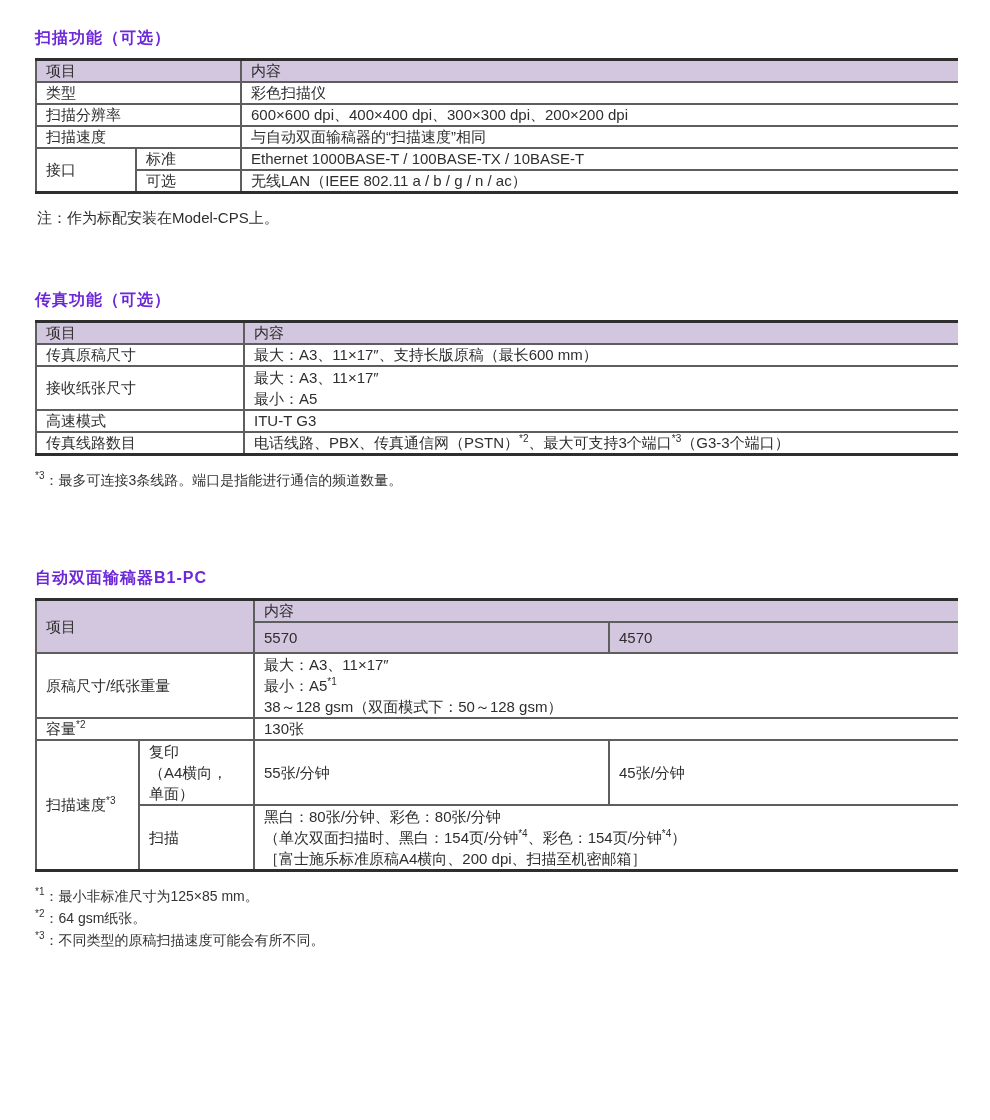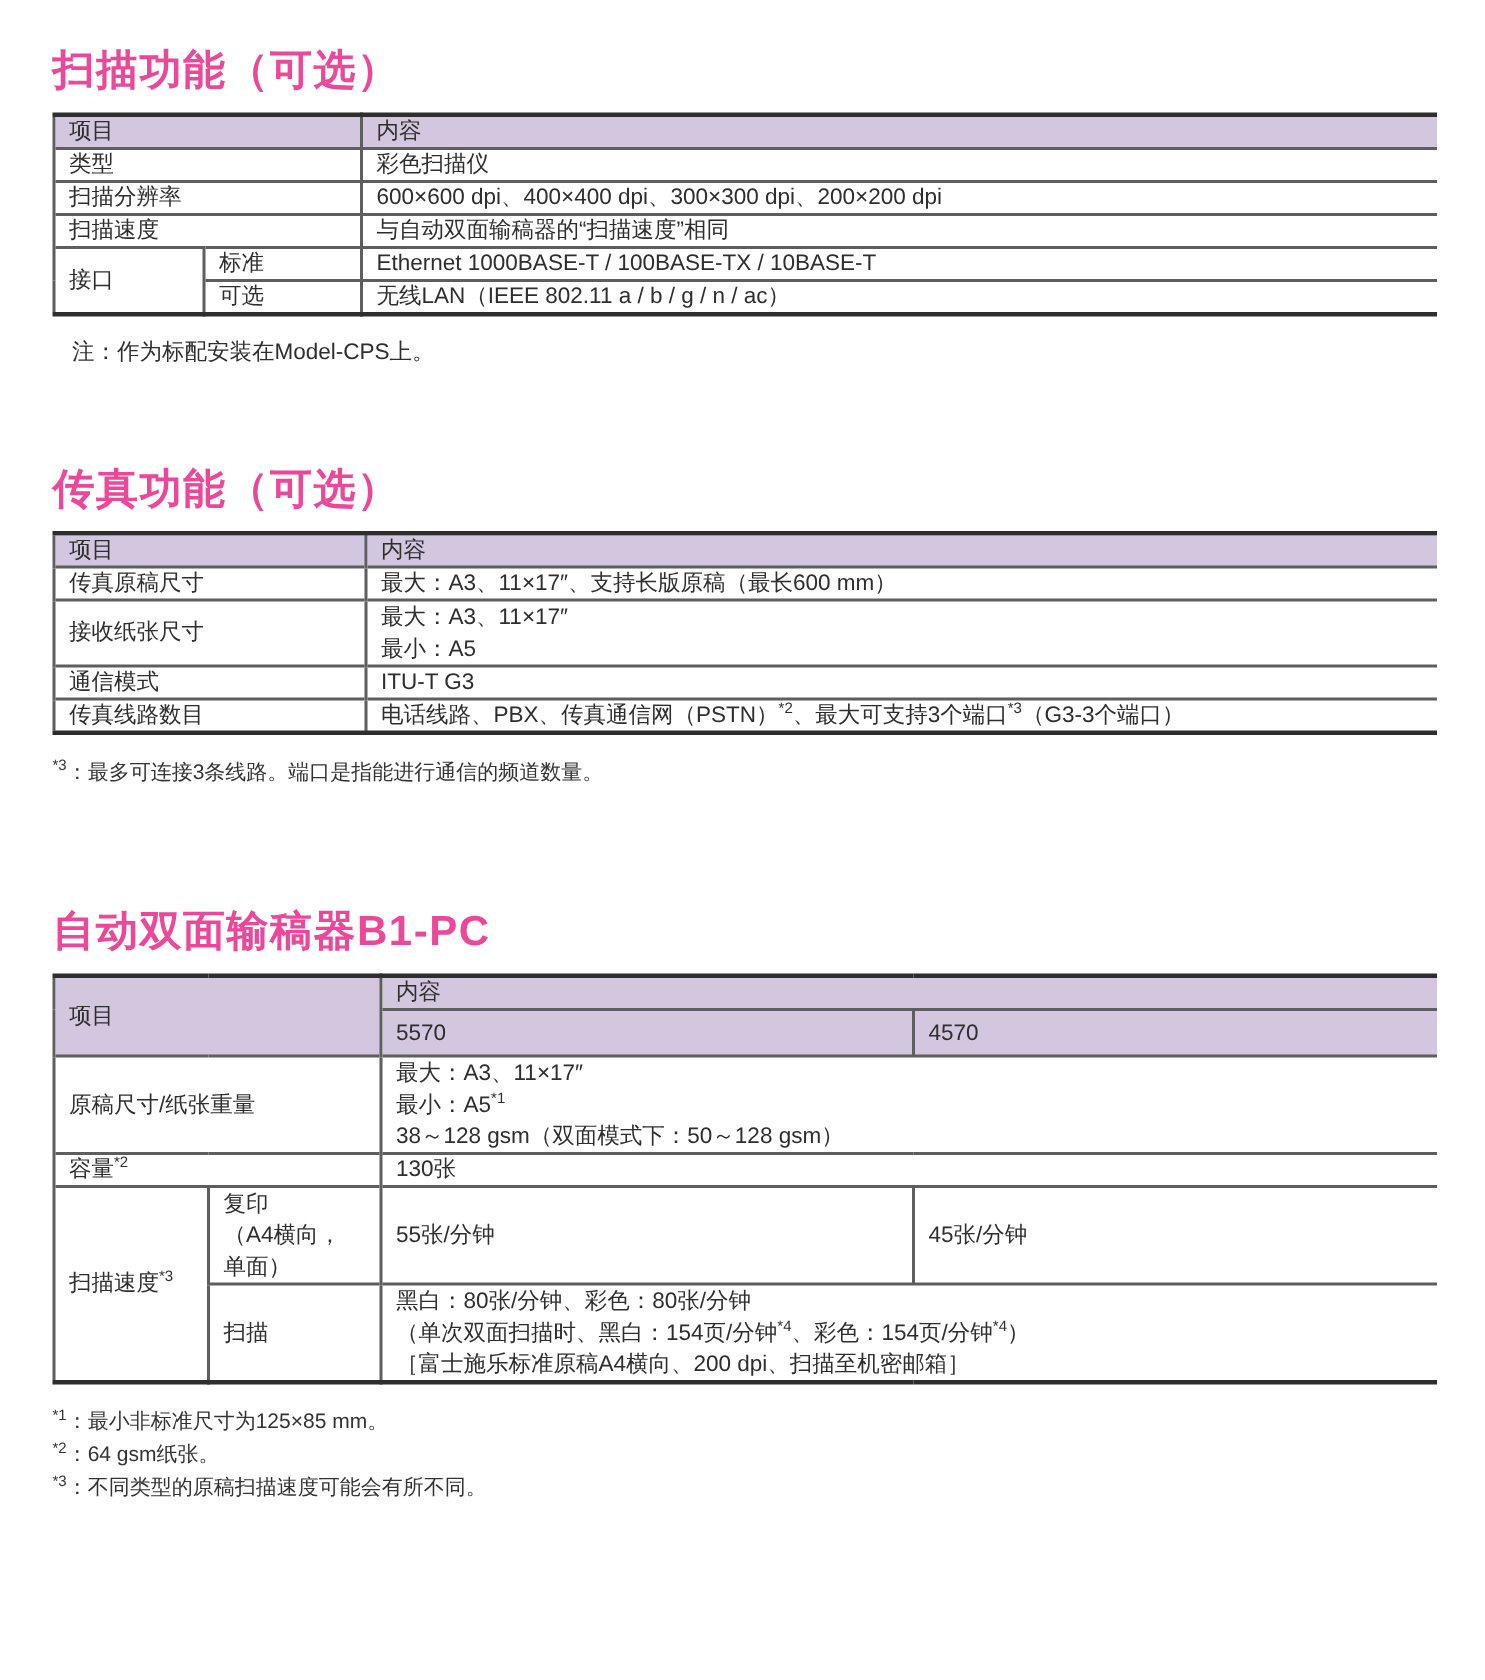--- a/index.html
+++ b/index.html
@@ -7,40 +7,40 @@
     --text:#2e2e2e; --page_bg:#ffffff;
   }
   *{box-sizing:border-box;}
   html,body{margin:0;padding:0;}
   body{
     width:990px;height:1120px;background:var(--page_bg);
     font-family:"Liberation Sans","DejaVu Sans",sans-serif;color:var(--text);
   }
   .page{padding:28px 32px 0 35px;}
   .section-title{
-    font-size:28px;font-weight:700;letter-spacing:1px;margin:0 0 9px 0;color:#ec4899;
+    font-size:16px;font-weight:700;letter-spacing:1px;margin:0 0 9px 0;color:#6d28d9;
   }
   table.spec{
     border-collapse:collapse;width:923px;table-layout:fixed;
     border-top:3px solid var(--border_dark);border-bottom:3px solid var(--border_dark);
     font-size:15px;
   }
   table.spec td{
     border-top:2px solid var(--border_mid);
     border-left:2px solid var(--border_mid);
     padding:0 9px;line-height:20px;vertical-align:middle;color:var(--text);
     overflow:hidden;white-space:nowrap;
   }
   tr.hdr td{background:var(--header_bg);font-weight:400;}
   tr.hdr2 td{padding:5px 9px;line-height:19px;}
   td.ml{padding:3px 9px;}
   .ml div{line-height:21px;}
   table.spec sup{font-size:10px;line-height:0;}
   .footnote sup{font-size:10px;line-height:0;}
-  .note{font-size:15px;margin:14px 0 0 13px;line-height:20px;}
+  .note{font-size:15px;margin:14px 0 0 2px;line-height:20px;}
   .footnotes{margin-top:14px;}
   .footnote{
     font-size:14px;line-height:20px;margin:2px 0;
     padding-left:30px;text-indent:-30px;color:#333;
   }
   .gap-fax{margin-top:62px;}
   .gap-adf{margin-top:78px;}
   
   .t1 col.ca{width:100px;} .t1 col.cb{width:105px;}
   .t2 col.ca{width:208px;}
@@ -107,21 +107,21 @@
           <td>最大：A3、11×17″、支持长版原稿（最长600 mm）</td>
         </tr>
         <tr>
           <td>接收纸张尺寸</td>
           <td class="ml">
             <div>最大：A3、11×17″</div>
             <div>最小：A5</div>
           </td>
         </tr>
         <tr>
-          <td>通信模式</td>
+          <td>高速模式</td>
           <td>ITU-T G3</td>
         </tr>
         <tr>
           <td>传真线路数目</td>
           <td>电话线路、PBX、传真通信网（PSTN）<sup>*2</sup>、最大可支持3个端口<sup>*3</sup>（G3-3个端口）</td>
         </tr>
       </tbody>
     </table>
     <div class="footnotes">
       <div class="footnote"><sup>*3</sup>：最多可连接3条线路。端口是指能进行通信的频道数量。</div>

